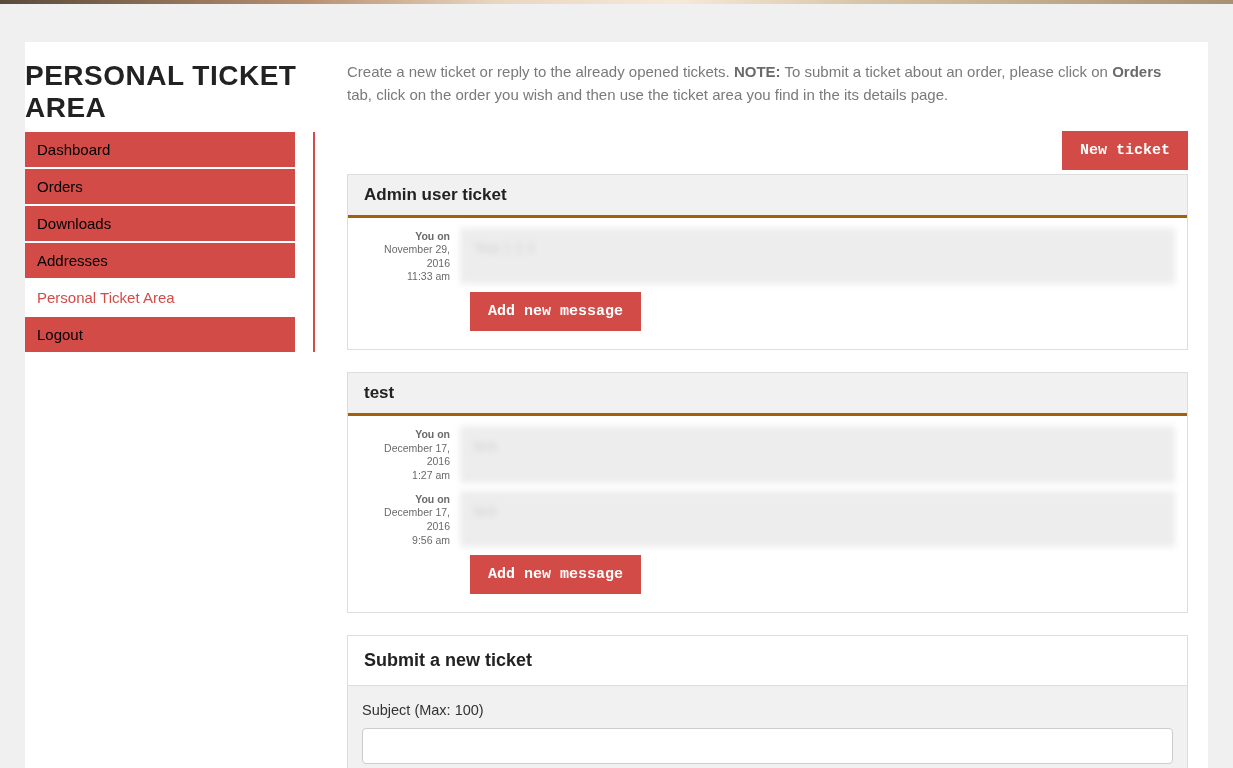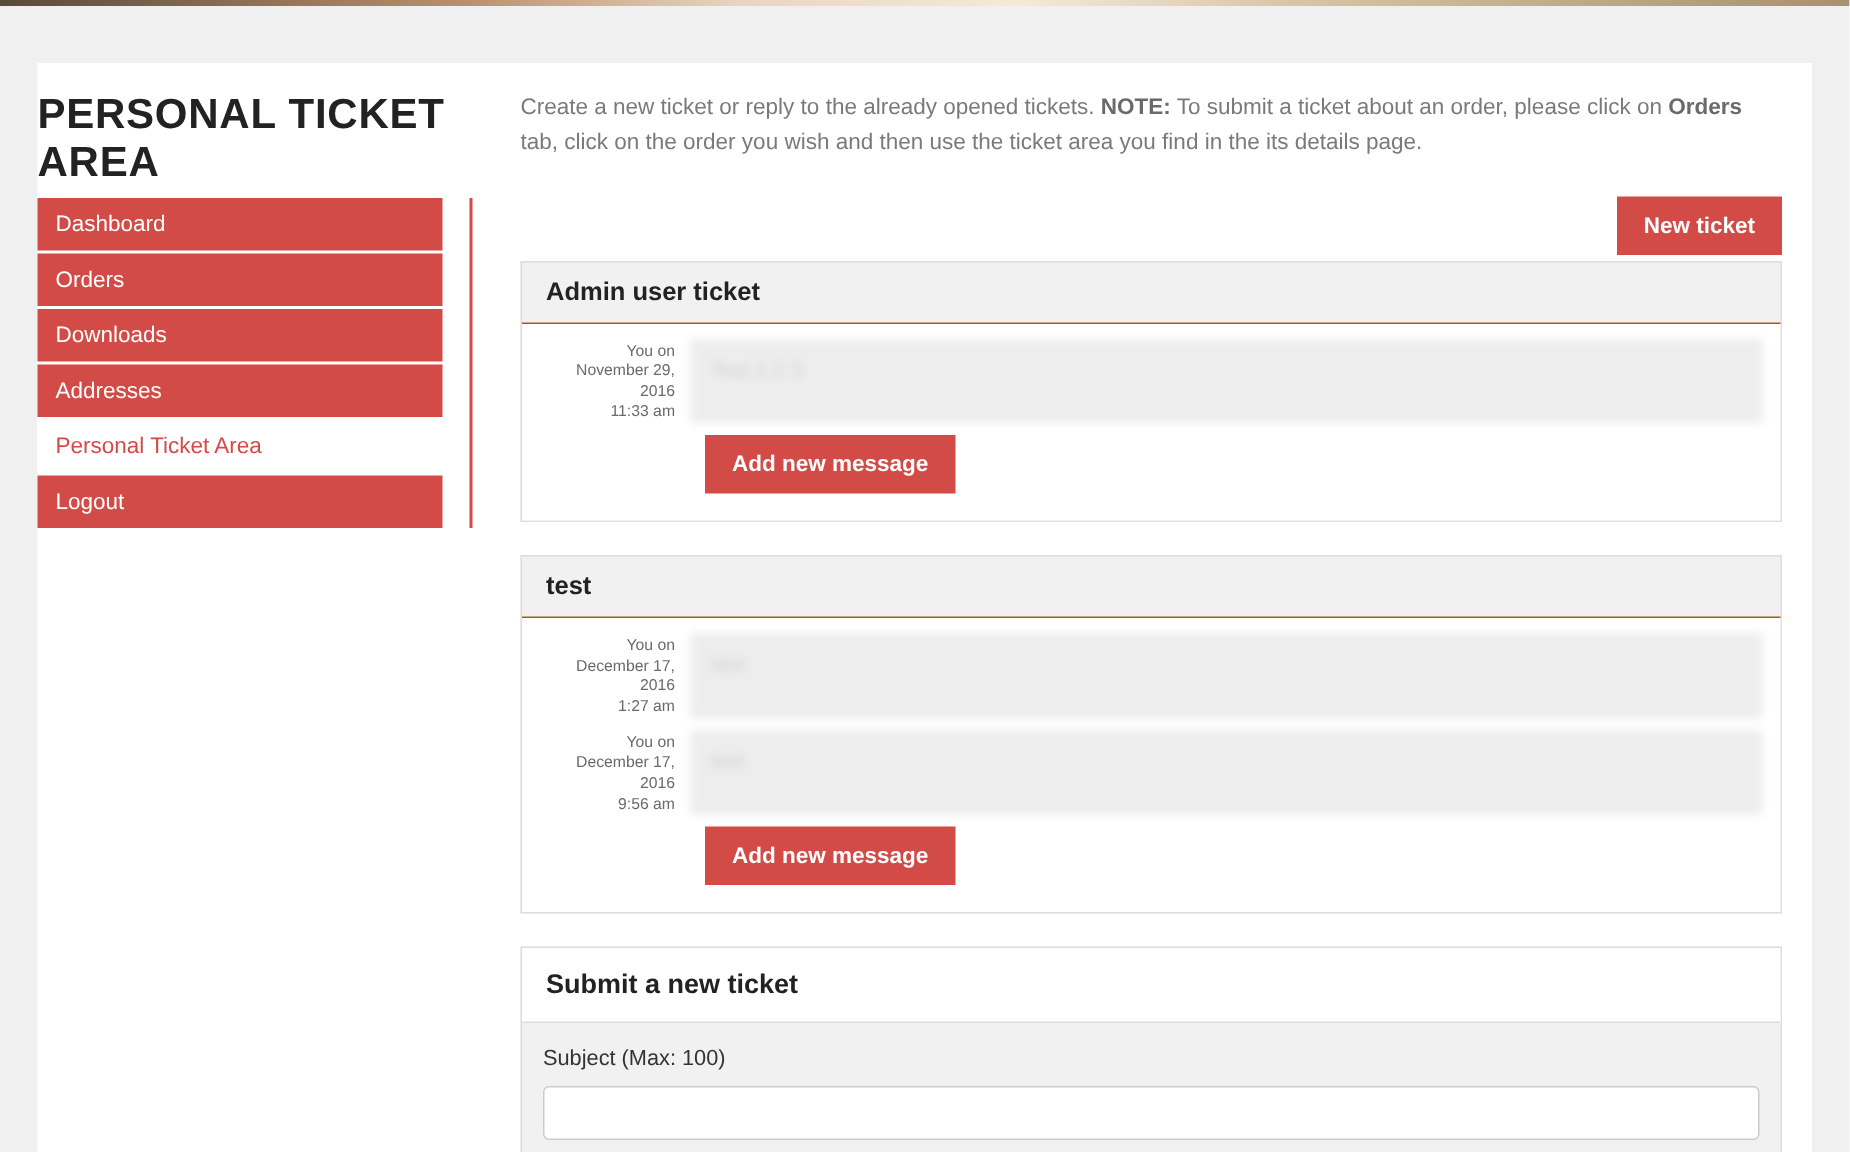--- a/index.html
+++ b/index.html
@@ -35,21 +35,21 @@
   padding-left: 0;
 }
 .title-wrap { padding-left: 0; }
 .nav {
   border-right: 2px solid #d34b46;
   padding-right: 18px;
 }
 .nav-item {
   display: block;
   background: #d34b46;
-  color: #ffffff;
+  color: #000000;
   font-size: 15px;
   padding: 9px 12px;
   margin-bottom: 2px;
   cursor: pointer;
   text-align: left;
 }
 .nav-item.active {
   background: #fff;
   color: #d34b46;
 }
@@ -71,52 +71,52 @@
   margin-bottom: 4px;
 }
 .btn-red {
   background: #d34b46;
   color: #fff;
   font-weight: 700;
   font-size: 15px;
   padding: 11px 18px;
   border: none;
   cursor: pointer;
-  font-family: Liberation Sans, sans-serif;
+  font-family: Liberation Mono, monospace;
 }
 .ticket-box {
   border: 1px solid #ddd;
   background: #f1f1f1;
   margin-bottom: 22px;
 }
 .ticket-header {
   padding: 10px 16px;
   font-size: 17px;
   font-weight: 700;
   color: #222;
-  border-bottom: 1px solid #a16207;
+  border-bottom: 3px solid #a16207;
 }
 .ticket-body {
   background: #fff;
   padding: 10px 12px 18px 12px;
 }
 .msg-row {
   display: flex;
   margin-bottom: 8px;
 }
 .msg-meta {
   flex: 0 0 100px;
   text-align: right;
   font-size: 10.5px;
   color: #6a6a6a;
   line-height: 1.3;
   padding-right: 10px;
   padding-top: 2px;
 }
-.msg-meta .who { font-weight: 400; }
+.msg-meta .who { font-weight: 700; }
 .msg-bubble {
   flex: 1;
   background: #ededed;
   padding: 12px 14px;
   color: #d0d0d0;
   font-size: 14px;
   filter: blur(3px);
   min-height: 40px;
 }
 .add-msg-row {

